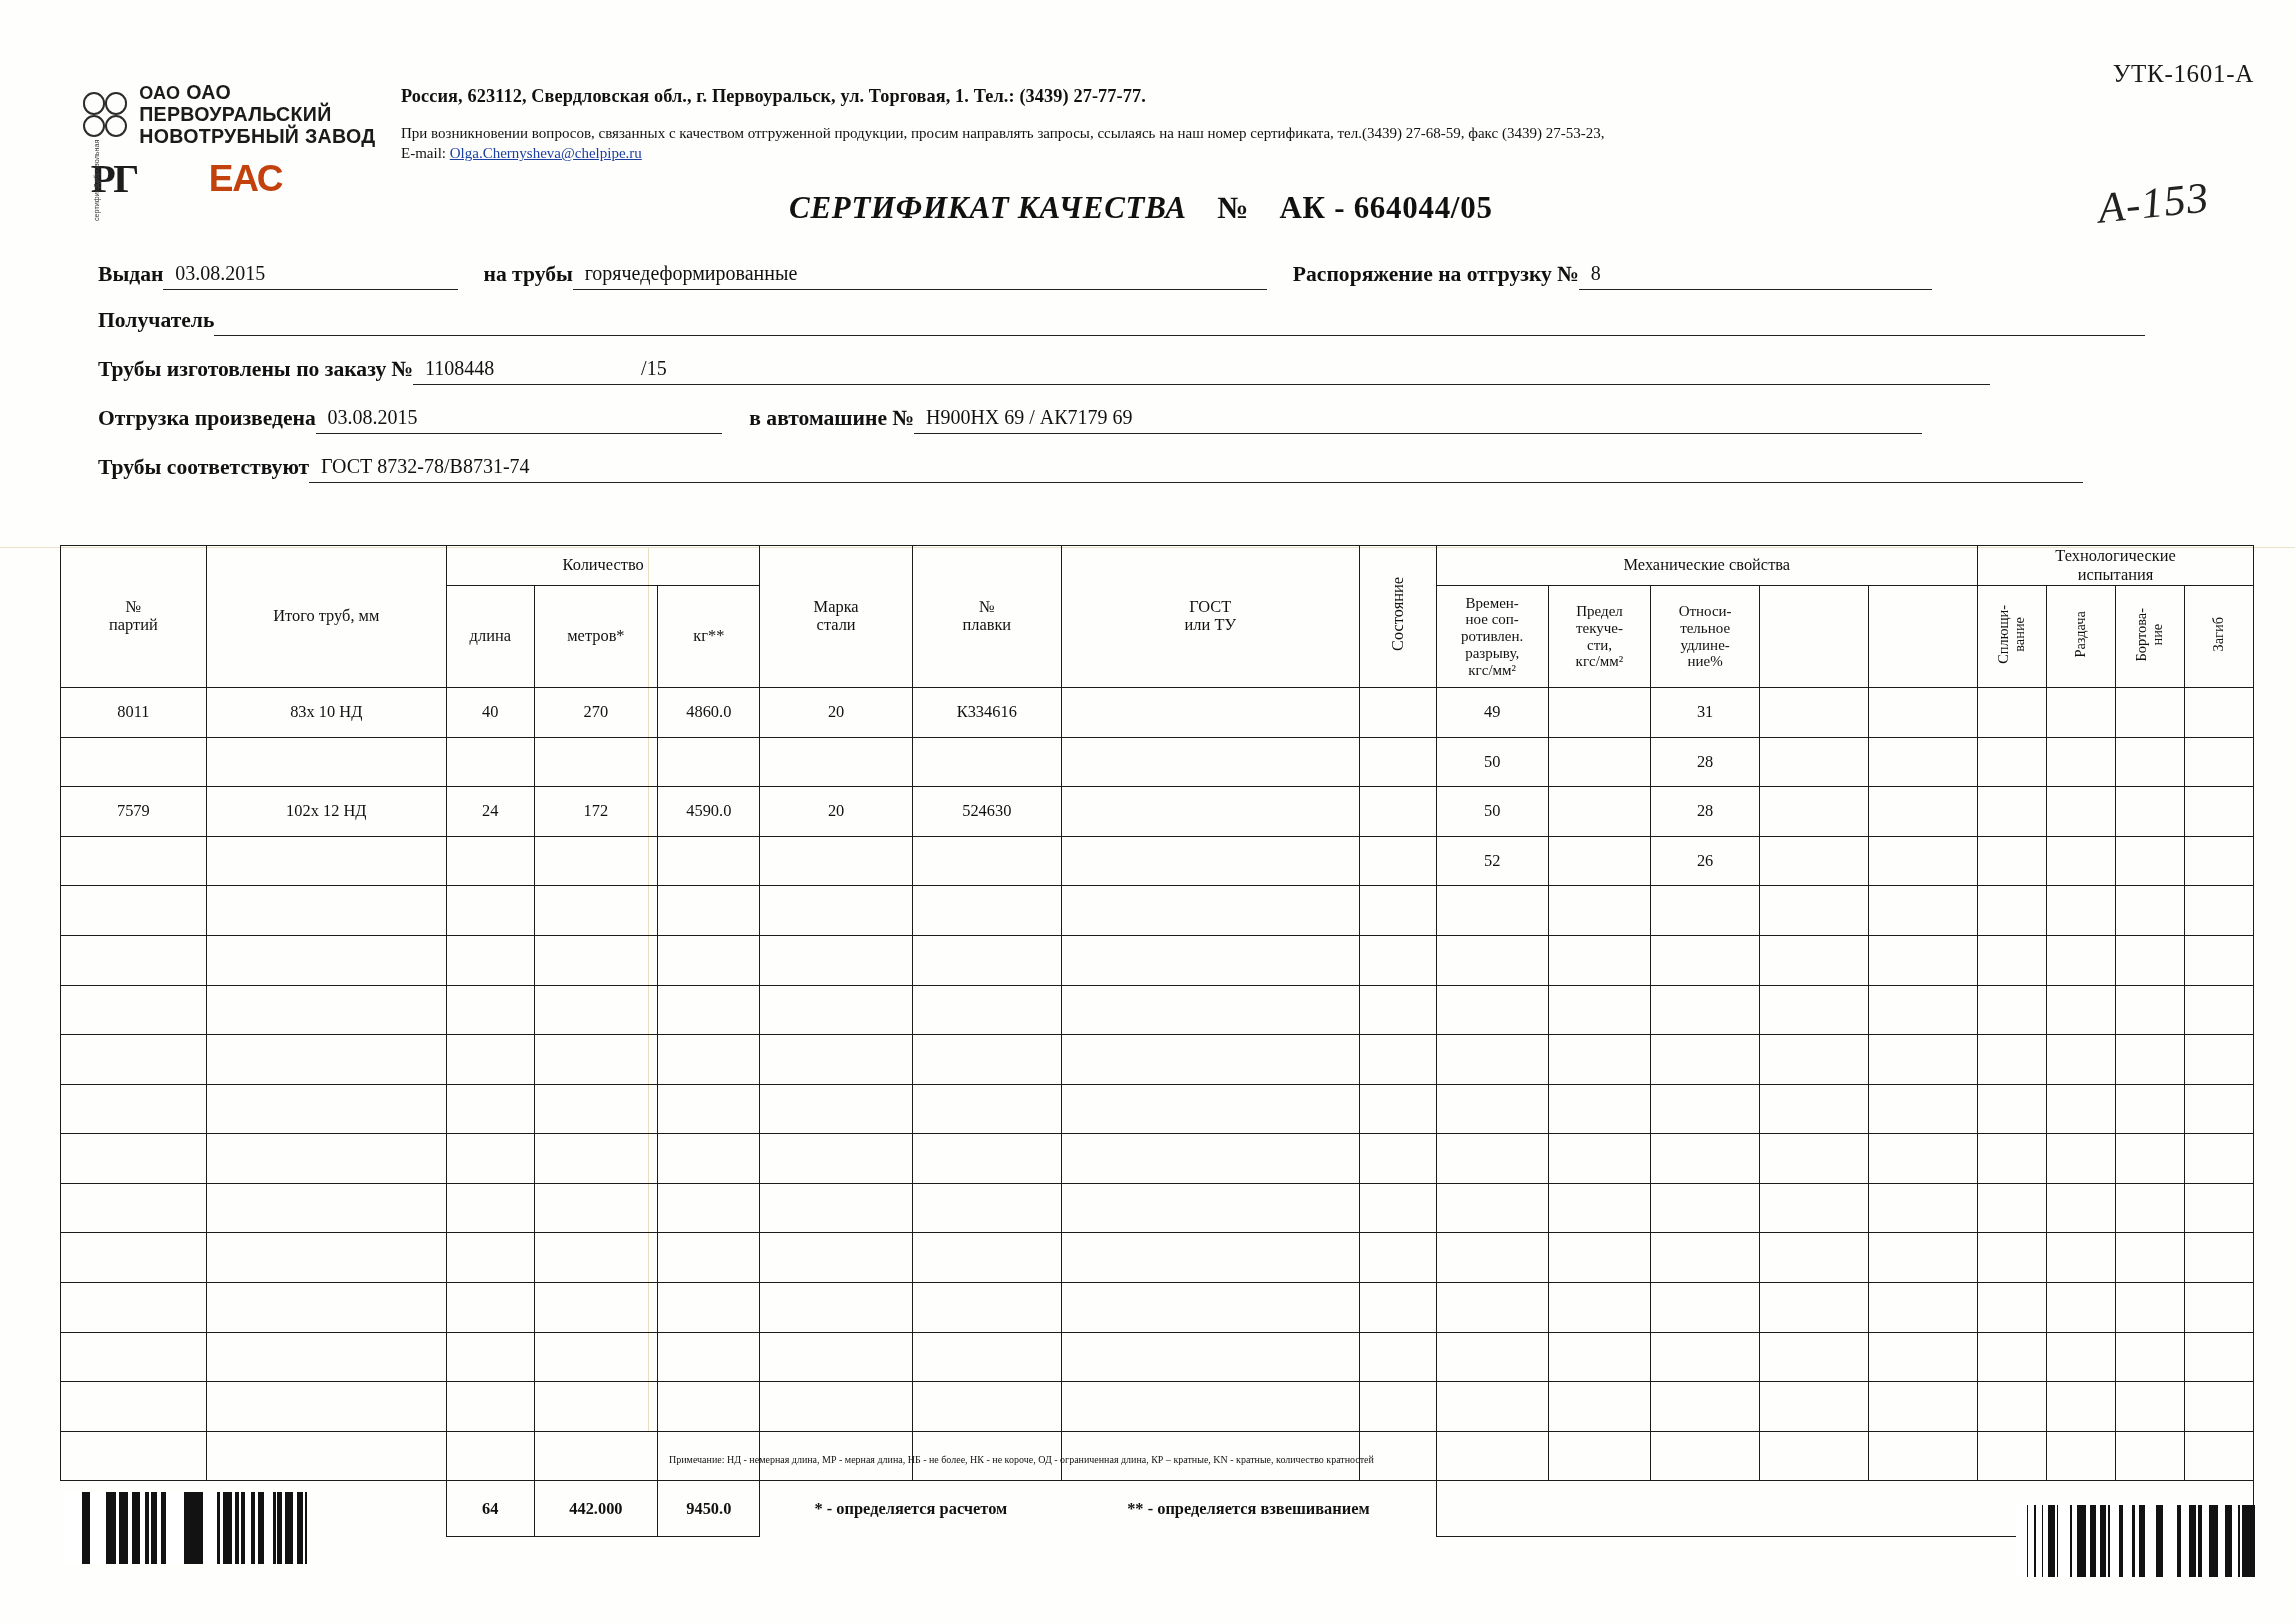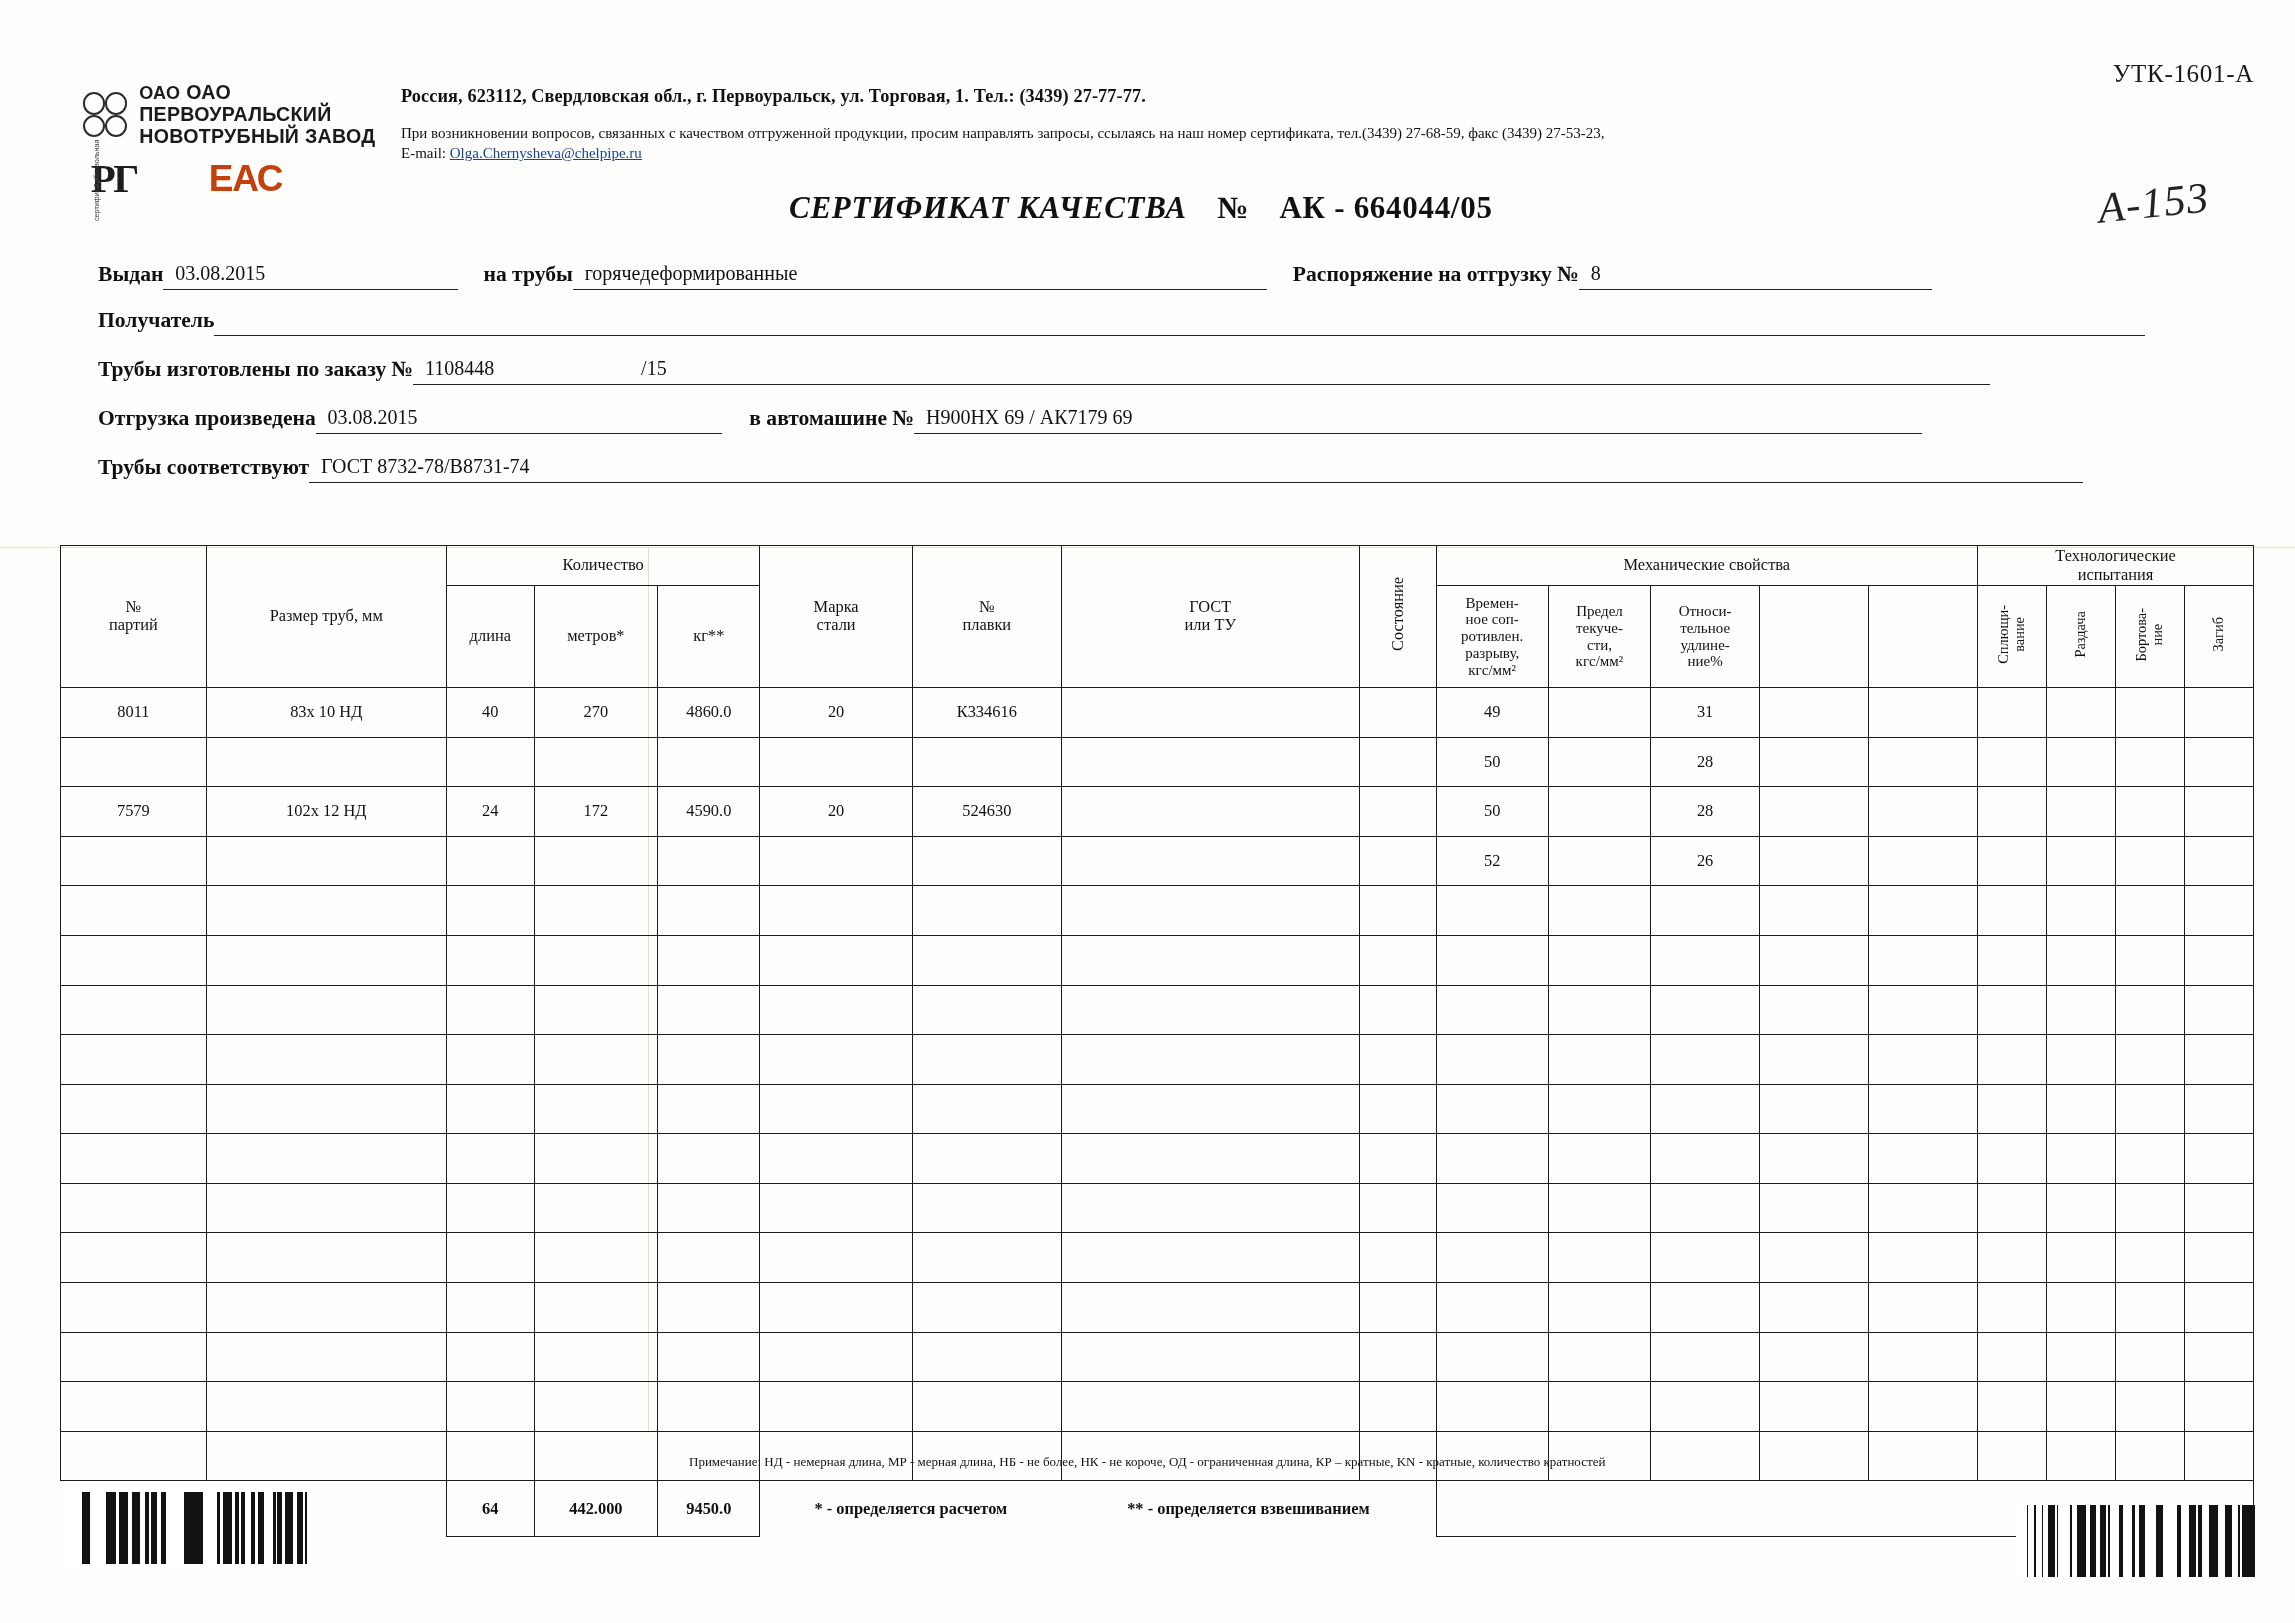--- a/index.html
+++ b/index.html
@@ -226,23 +226,23 @@
   .note-inline {
     font-weight: normal;
     font-size: 18.3px;
     text-align: center;
   }
   .nb-left { border-left: none !important; }
   .nb-right { border-right: none !important; }
   .nb-bottom { border-bottom: none !important; }
   .footnote {
     position: absolute;
-    left: 689px;
+    left: 669px;
     top: 1454px;
-    font-size: 13px;
+    font-size: 10px;
     white-space: nowrap;
   }
   
   .barcode {
     position: absolute;
     height: 72px;
     display: flex;
     align-items: stretch;
   }
   .barcode i { display: block; height: 100%; }
@@ -364,21 +364,21 @@
           <col style="width:62px">
           <col style="width:62px">
       </colgroup>
       <thead>
         <tr>
           <th rowspan="3">
             <span style="white-space:pre-line">№
 партий</span>
           </th>
           <th rowspan="3">
-            <span>Размер труб, мм</span>
+            <span>Итого труб, мм</span>
           </th>
           <th colspan="3" style="height:35px;">
             <span>Количество</span>
           </th>
           <th rowspan="3">
             <span style="white-space:pre-line">Марка
 стали</span>
           </th>
           <th rowspan="3">
             <span style="white-space:pre-line">№

